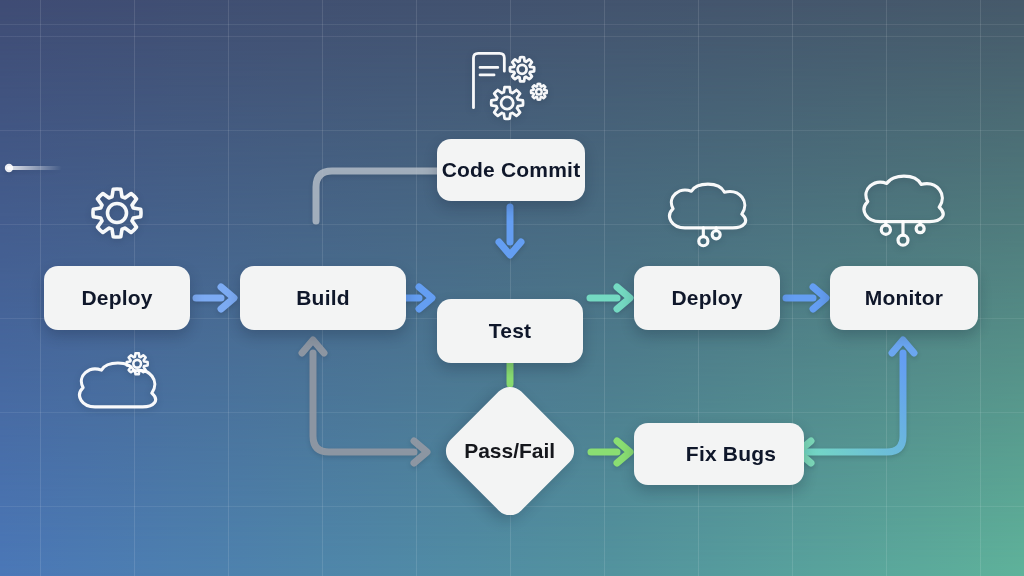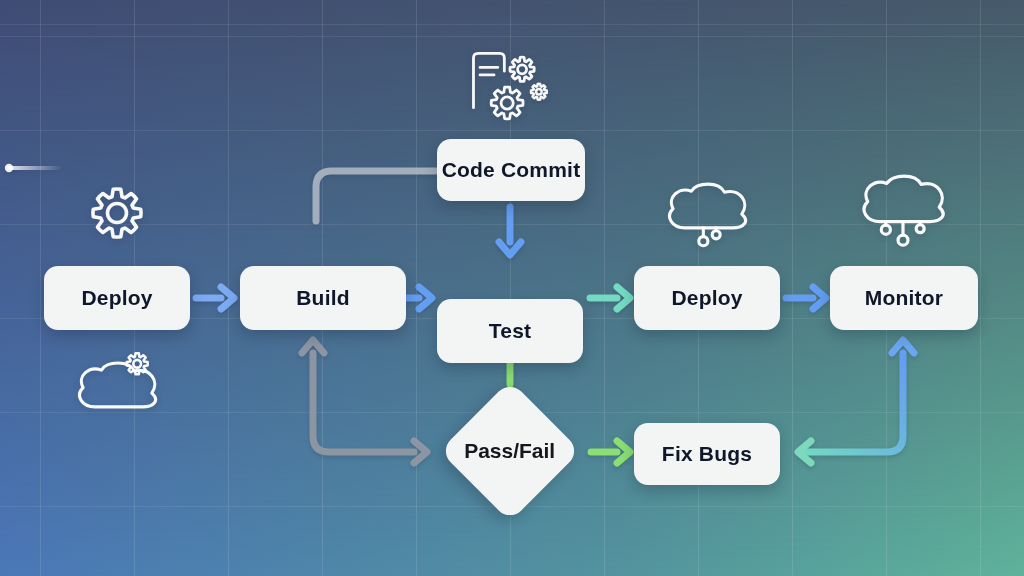--- a/index.html
+++ b/index.html
@@ -119,21 +119,21 @@
   </div>
   <div class="node" style="left:437px;top:266px;width:146px;height:64px;margin-top:33px;">
     <span>Test</span>
   </div>
   <div class="node" style="left:634px;top:266px;width:146px;height:64px;">
     <span>Deploy</span>
   </div>
   <div class="node" style="left:830px;top:266px;width:148px;height:64px;">
     <span>Monitor</span>
   </div>
-  <div class="node" style="left:634px;top:423px;width:146px;height:62px;">
+  <div class="node" style="left:634px;top:423px;width:146px;height:62px;padding-left:24px;">
     <span>Fix Bugs</span>
   </div>
   <div class="diamond">
     <span class="lbl">Pass/Fail</span>
   </div>
 
   <div class="icon" style="left:85px;top:181px;">
     <svg width="64" height="64" viewBox="0 0 64 64">
       <path class="wicon" style="stroke-width:3.6" d="M 48.2 27.0 L 55.7 28.2 A 24 24 0 0 1 55.7 35.8 L 48.2 37.0 A 17 17 0 0 1 47.0 39.9 L 51.5 46.1 A 24 24 0 0 1 46.1 51.5 L 39.9 47.0 A 17 17 0 0 1 37.0 48.2 L 35.8 55.7 A 24 24 0 0 1 28.2 55.7 L 27.0 48.2 A 17 17 0 0 1 24.1 47.0 L 17.9 51.5 A 24 24 0 0 1 12.5 46.1 L 17.0 39.9 A 17 17 0 0 1 15.8 37.0 L 8.3 35.8 A 24 24 0 0 1 8.3 28.2 L 15.8 27.0 A 17 17 0 0 1 17.0 24.1 L 12.5 17.9 A 24 24 0 0 1 17.9 12.5 L 24.1 17.0 A 17 17 0 0 1 27.0 15.8 L 28.2 8.3 A 24 24 0 0 1 35.8 8.3 L 37.0 15.8 A 17 17 0 0 1 39.9 17.0 L 46.1 12.5 A 24 24 0 0 1 51.5 17.9 L 47.0 24.1 A 17 17 0 0 1 48.2 27.0 Z"></path>
       <circle class="wicon" style="stroke-width:3.6" cx="32" cy="32" r="9.5"></circle>

